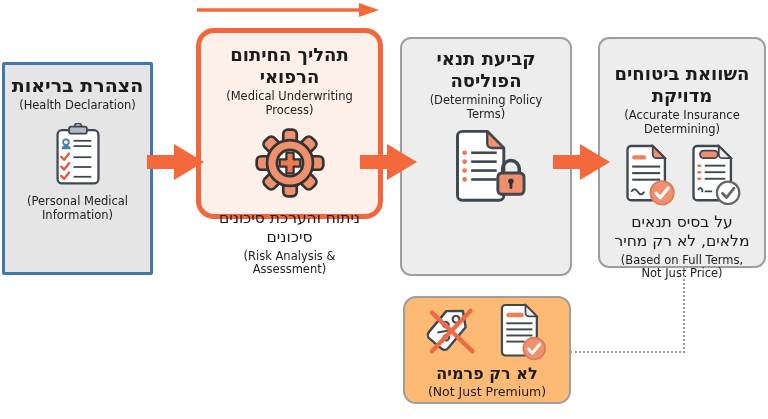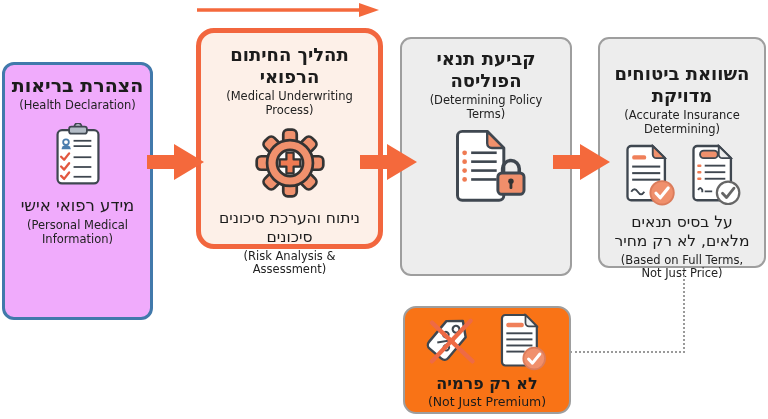--- a/index.html
+++ b/index.html
@@ -1,28 +1,28 @@
 <!DOCTYPE html>
 <html><head>
 <meta charset="utf-8">
 <style>
   html,body{margin:0;padding:0;background:#ffffff;}
   .canvas{position:relative;width:768px;height:419px;background:#ffffff;overflow:hidden;
           font-family:"DejaVu Sans","Liberation Sans",sans-serif;color:#1c1c1c;}
   .step{position:absolute;box-sizing:border-box;display:flex;flex-direction:column;
         align-items:center;text-align:center;}
-  .step1{left:2px;top:62px;width:151px;height:258px;background:#f0abfc;
-         border:3px solid #4179ab;border-radius:12px;padding-top:9px;}
-  .step2{left:196px;top:28px;width:187px;height:221px;background:#fdf0e8;
+  .step1{left:2px;top:62px;width:151px;height:213px;background:#e5e5e5;
+         border:3px solid #4179ab;border-radius:2px;padding-top:9px;}
+  .step2{left:196px;top:28px;width:187px;height:191px;background:#fdf0e8;
          border:5px solid #f2663e;border-radius:18px;padding-top:11px;}
   .step3{left:400px;top:37px;width:172px;height:239px;background:#ededed;
          border:2px solid #9e9e9e;border-radius:11px;padding-top:9px;text-align:center;}
   .step4{left:598px;top:37px;width:168px;height:231px;background:#ededed;
          border:2px solid #9e9e9e;border-radius:11px;padding-top:24px;}
-  .note{position:absolute;left:403px;top:306px;width:168px;height:108px;background:#f97316;
+  .note{position:absolute;left:403px;top:296px;width:168px;height:108px;background:#fdba74;
         border:2px solid #9e9e9e;border-radius:13px;box-sizing:border-box;
         display:flex;flex-direction:column;align-items:center;justify-content:center;text-align:center;}
   .he-title{font-weight:bold;font-size:18px;line-height:1.22;white-space:pre-line;direction:rtl;}
   .step1 .he-title{font-size:19px;}
   .en-sub{font-size:11.5px;line-height:1.2;white-space:pre-line;margin-top:2px;color:#222;}
   .he-sub{font-size:15.5px;line-height:1.26;white-space:pre-line;direction:rtl;margin-top:3px;}
   .step1 .he-sub{font-size:16.5px;}
   .icon-wrap{display:flex;align-items:center;justify-content:center;}
   .step1 .icon-wrap{margin:10px 0 6px;}
   .step2 .icon-wrap{margin:9px 0 7px;}
@@ -62,21 +62,20 @@
         <line x1="25" y1="20" x2="45" y2="20" stroke="#3f4750" stroke-width="2"></line>
         <line x1="25" y1="26" x2="45" y2="26" stroke="#3f4750" stroke-width="2"></line>
         <path d="M11,38 l3.4,3.4 l5.6,-7.2" fill="none" stroke="#e25840" stroke-width="2.6" stroke-linecap="round" stroke-linejoin="round"></path>
         <line x1="25" y1="38.5" x2="45" y2="38.5" stroke="#3f4750" stroke-width="2"></line>
         <path d="M11,49 l3.4,3.4 l5.6,-7.2" fill="none" stroke="#e25840" stroke-width="2.6" stroke-linecap="round" stroke-linejoin="round"></path>
         <line x1="25" y1="49.5" x2="45" y2="49.5" stroke="#3f4750" stroke-width="2"></line>
         <path d="M11,59.5 l3.4,3.4 l5.6,-7.2" fill="none" stroke="#e25840" stroke-width="2.6" stroke-linecap="round" stroke-linejoin="round"></path>
         <line x1="25" y1="60.5" x2="45" y2="60.5" stroke="#3f4750" stroke-width="2"></line>
       </svg>
     </div>
-    <div class="he-sub">מידע רפואי אישי</div>
     <div class="en-sub">(Personal Medical
 Information)</div>
   </div>
 
   <div class="step step2">
     <div class="he-title">תהליך החיתום
 הרפואי</div>
     <div class="en-sub">(Medical Underwriting
 Process)</div>
     <div class="icon-wrap">

